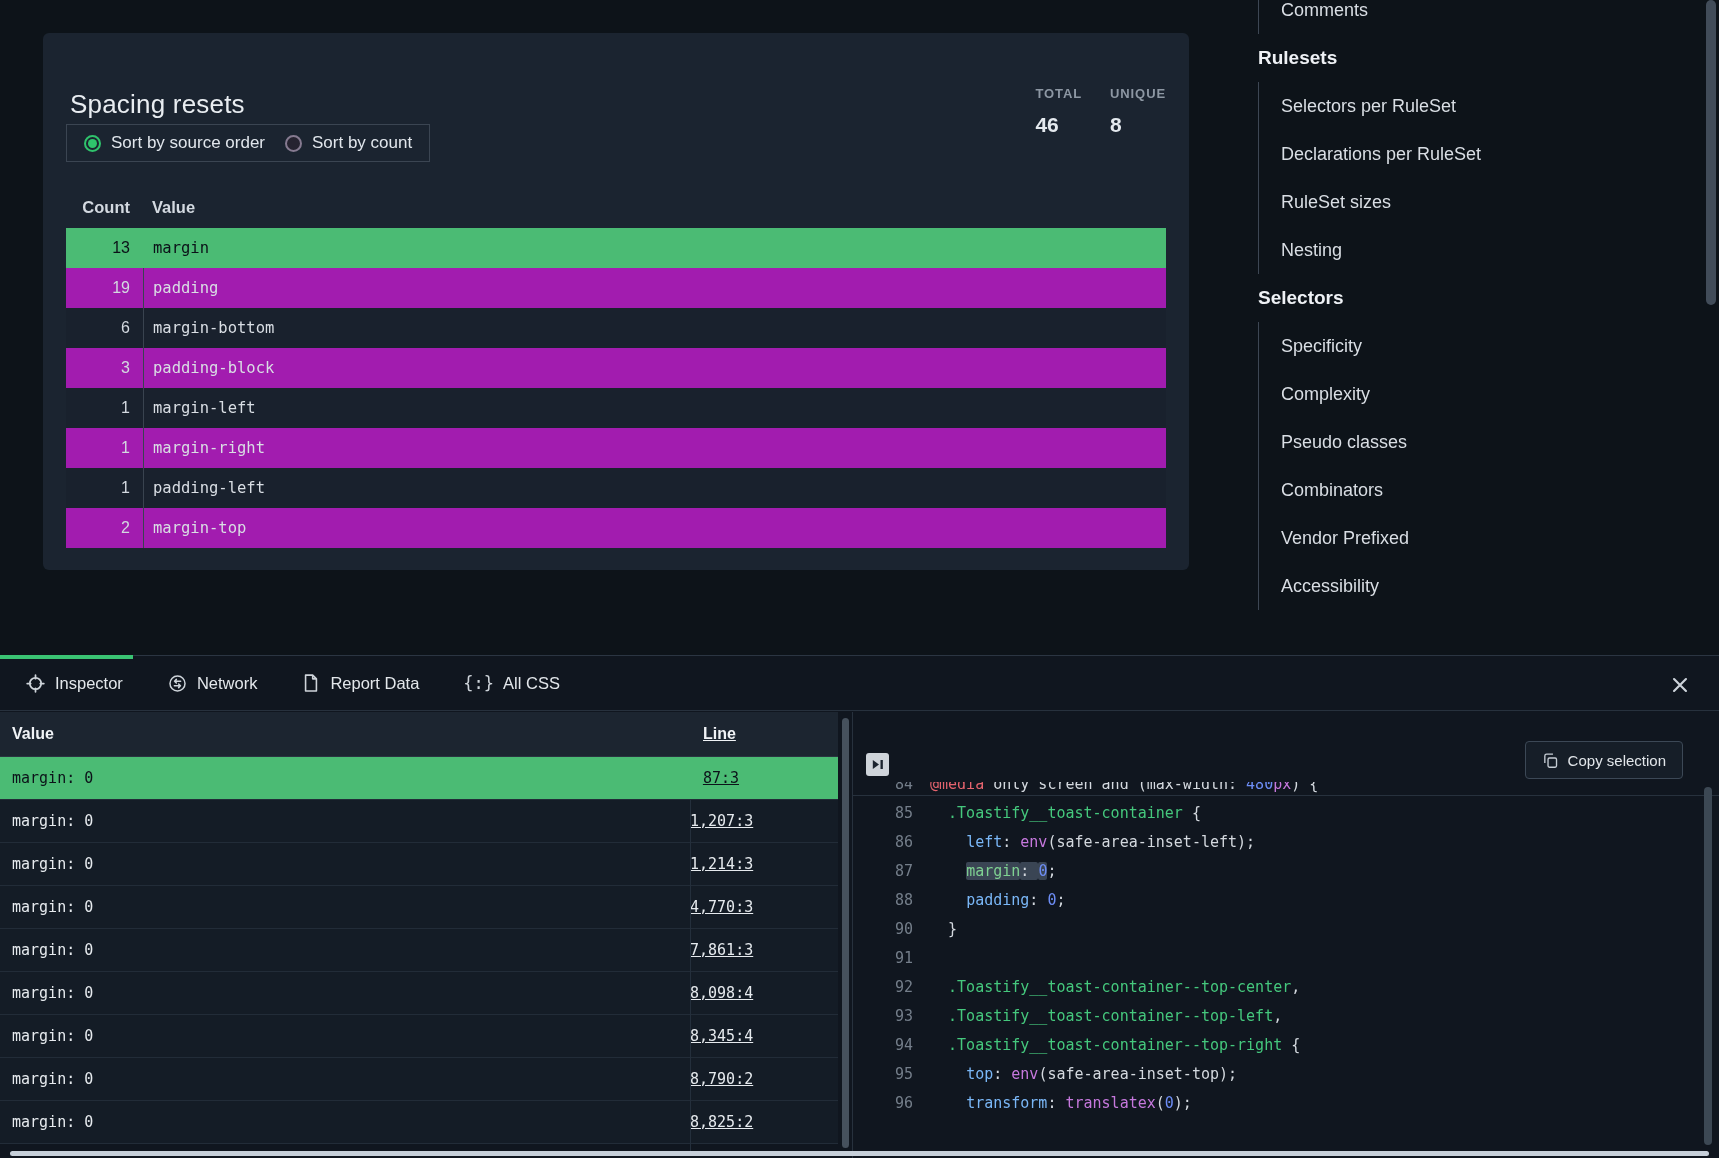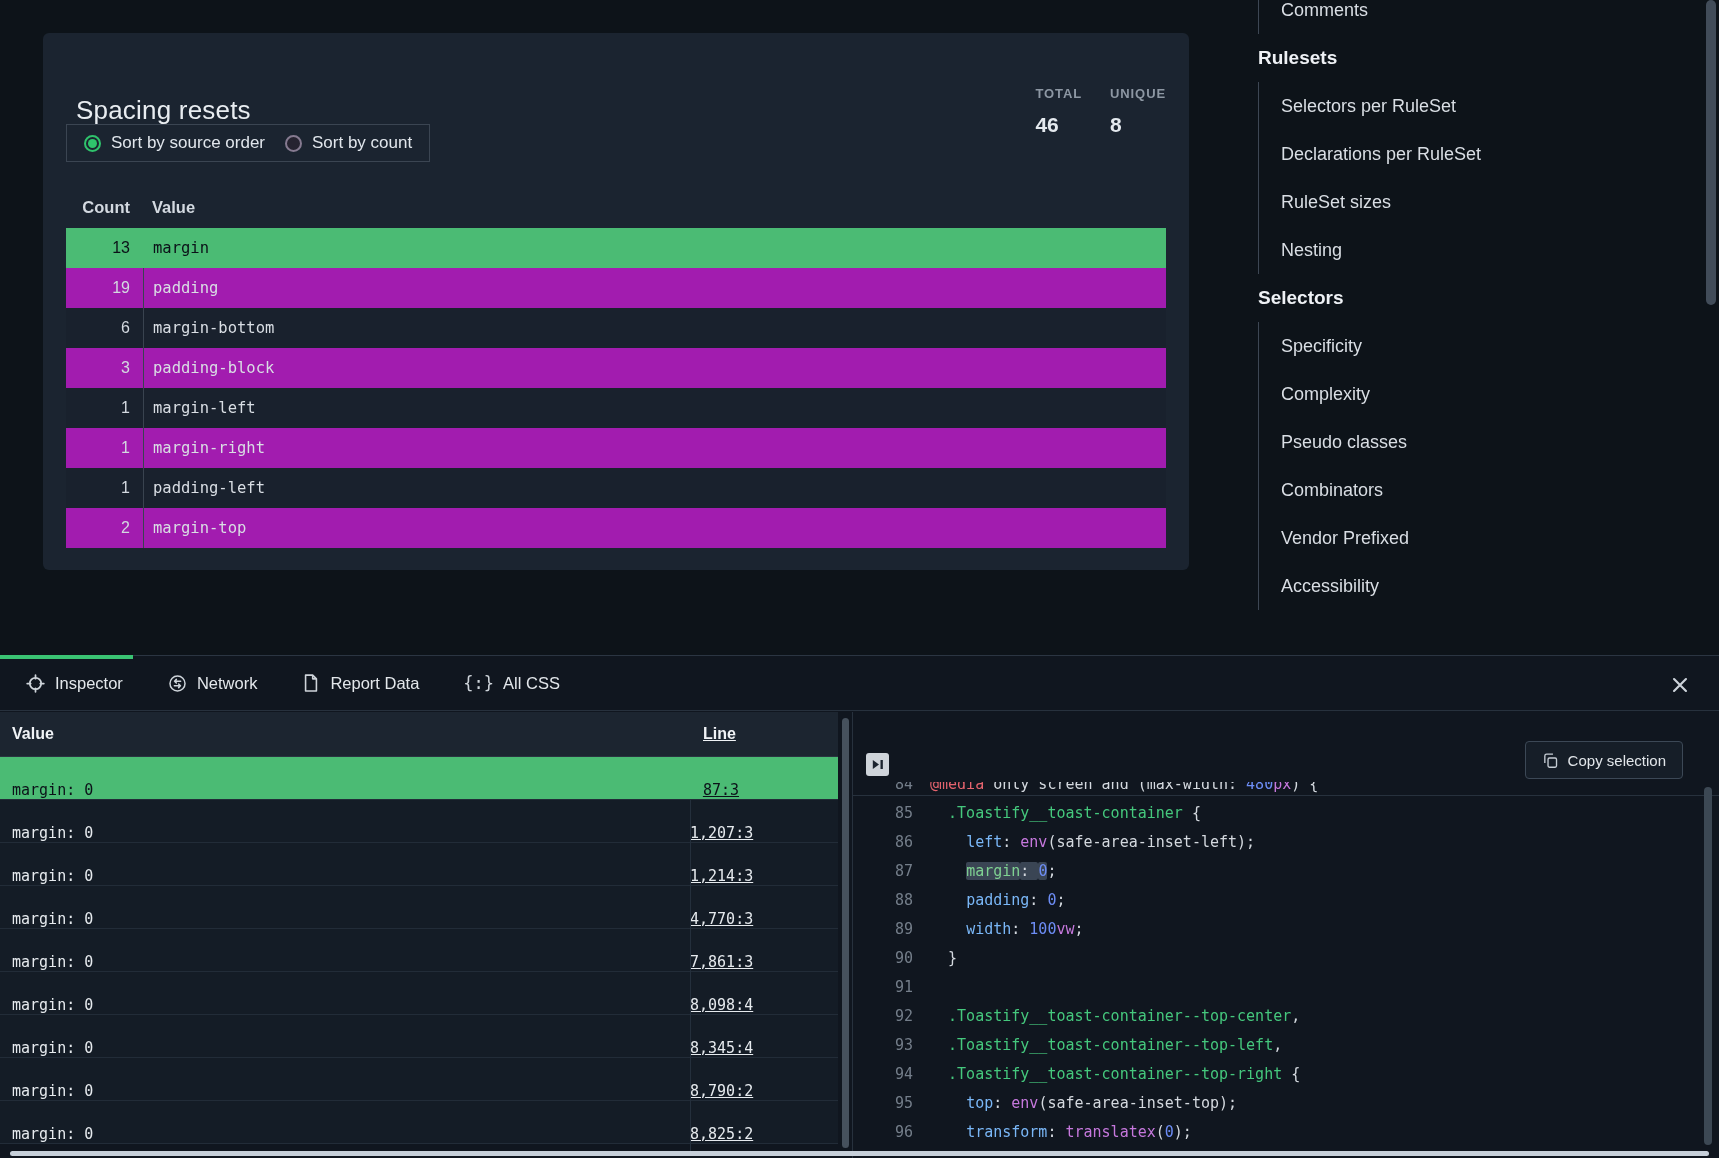--- a/index.html
+++ b/index.html
@@ -55,21 +55,21 @@
   .tab .ticon{color:#ced4da;}
   .braces{font-family:"DejaVu Sans Mono",monospace;font-size:17px;color:#ced4da;}
   .indicator{position:absolute;left:0;top:-1px;width:133px;height:4px;background:#3ac473;}
   .closebtn{position:absolute;right:26px;top:16px;width:26px;height:26px;color:#cdd3da;cursor:pointer;background:none;border:none;padding:0;}
 
   .itable{position:absolute;left:0;top:56px;width:838px;height:439px;}
   .ihead{height:45px;background:#1c2530;display:flex;align-items:center;font-weight:700;
          font-size:16px;color:#f0f3f6;border-bottom:1px solid #2a3440;box-sizing:border-box;}
   .ihead .iv{padding-left:12px;flex:1;}
   .ihead .ilh{width:148px;padding-left:13px;box-sizing:border-box;text-decoration:underline;cursor:pointer;flex:none;}
-  .irow{height:43px;display:flex;align-items:flex-end;background:#141c26;border-bottom:1px solid #222c38;
+  .irow{height:43px;display:flex;align-items:center;background:#141c26;border-bottom:1px solid #222c38;
         font-family:"DejaVu Sans Mono",monospace;font-size:15px;color:#e6eaee;box-sizing:border-box;}
   .irow .iv{padding-left:12px;flex:1;}
   .irow .il{width:148px;box-sizing:border-box;text-align:right;padding-right:99px;flex:none;}
   .irow .il a{color:inherit;text-decoration:underline;cursor:pointer;}
   .irow.green{background:#4bbb74;color:#0c1219;position:relative;z-index:2;}
   .colline{position:absolute;left:690px;top:101px;height:394px;width:1px;background:#242f3c;z-index:1;}
   .ibar{position:absolute;left:842px;top:62px;width:7px;height:430px;background:#46515d;border-radius:4px;cursor:pointer;}
   .vdiv{position:absolute;left:852px;top:56px;bottom:0;width:1px;background:#27313d;}
 
   .codehead{position:absolute;left:853px;right:0;top:70px;height:70px;border-bottom:1px solid #27313d;box-sizing:border-box;}
@@ -89,21 +89,21 @@
   .t-at{color:#e5646e;} .t-p{color:#d4d9df;} .t-s{color:#45c87d;}
   .t-pr{color:#7ab7f7;} .t-n{color:#6d8df5;} .t-u{color:#c678dd;} .t-gm{color:#7fd192;}
   .bg{background:#3a4554;border-radius:2px;}
   .cbar{position:absolute;right:7px;top:131px;width:8px;height:358px;background:#3c4854;border-radius:4px;cursor:pointer;}
   .hbar{position:absolute;left:10px;bottom:2px;width:1699px;height:5px;background:#c6cfd9;border-radius:3px;cursor:pointer;}
 </style>
 </head>
 <body>
 
 <section class="card">
-  <h2 class="card-title" style="margin:10px">Spacing resets</h2>
+  <h2 class="card-title" style="margin:4px">Spacing resets</h2>
 
   <div class="stats">
     <div>
       <div class="stat-label">TOTAL</div>
       <div class="stat-value">46</div>
     </div>
     <div>
       <div class="stat-label">UNIQUE</div>
       <div class="stat-value">8</div>
     </div>
@@ -288,21 +288,20 @@
       </svg>
       <span>Copy selection</span>
     </button>
   </div>
   <div class="codearea" id="codearea">
       <div class="cl"><span class="ln">84</span><span class="ct"><span class="t-at">@media</span><span class="t-p"> only screen and (max-width: </span><span class="t-n">480</span><span class="t-u">px</span><span class="t-p">) {</span></span></div>
       <div class="cl"><span class="ln">85</span><span class="ct"><span class="t-p">  </span><span class="t-s">.Toastify__toast-container</span><span class="t-p"> {</span></span></div>
       <div class="cl"><span class="ln">86</span><span class="ct"><span class="t-p">    </span><span class="t-pr">left</span><span class="t-p">: </span><span class="t-u">env</span><span class="t-p">(safe-area-inset-left);</span></span></div>
       <div class="cl"><span class="ln">87</span><span class="ct"><span class="t-p">    </span><span class="t-gm bg">margin</span><span class="t-p bg">: </span><span class="t-n bg">0</span><span class="t-p">;</span></span></div>
       <div class="cl"><span class="ln">88</span><span class="ct"><span class="t-p">    </span><span class="t-pr">padding</span><span class="t-p">: </span><span class="t-n">0</span><span class="t-p">;</span></span></div>
-      <div class="cl"><span class="ln">89</span><span class="ct"><span class="t-p">    </span><span class="t-pr">width</span><span class="t-p">: </span><span class="t-n">100</span><span class="t-u">vw</span><span class="t-p">;</span></span></div>
       <div class="cl"><span class="ln">90</span><span class="ct"><span class="t-p">  }</span></span></div>
       <div class="cl"><span class="ln">91</span><span class="ct"></span></div>
       <div class="cl"><span class="ln">92</span><span class="ct"><span class="t-p">  </span><span class="t-s">.Toastify__toast-container--top-center</span><span class="t-p">,</span></span></div>
       <div class="cl"><span class="ln">93</span><span class="ct"><span class="t-p">  </span><span class="t-s">.Toastify__toast-container--top-left</span><span class="t-p">,</span></span></div>
       <div class="cl"><span class="ln">94</span><span class="ct"><span class="t-p">  </span><span class="t-s">.Toastify__toast-container--top-right</span><span class="t-p"> {</span></span></div>
       <div class="cl"><span class="ln">95</span><span class="ct"><span class="t-p">    </span><span class="t-pr">top</span><span class="t-p">: </span><span class="t-u">env</span><span class="t-p">(safe-area-inset-top);</span></span></div>
       <div class="cl"><span class="ln">96</span><span class="ct"><span class="t-p">    </span><span class="t-pr">transform</span><span class="t-p">: </span><span class="t-u">translatex</span><span class="t-p">(</span><span class="t-n">0</span><span class="t-p">);</span></span></div>
     </div>
   <div class="cbar"></div>
   <div class="hbar"></div>

